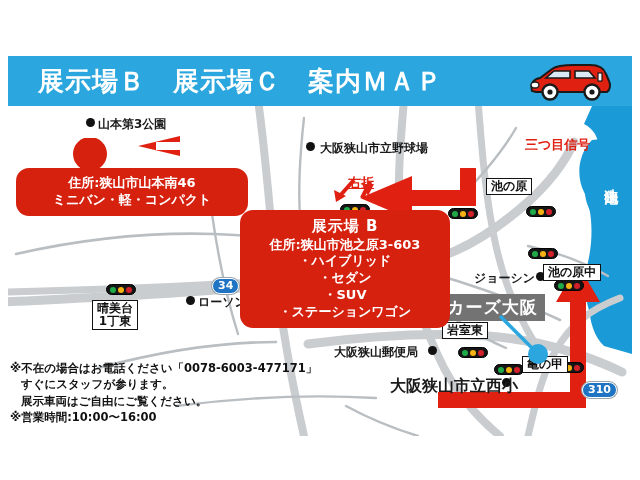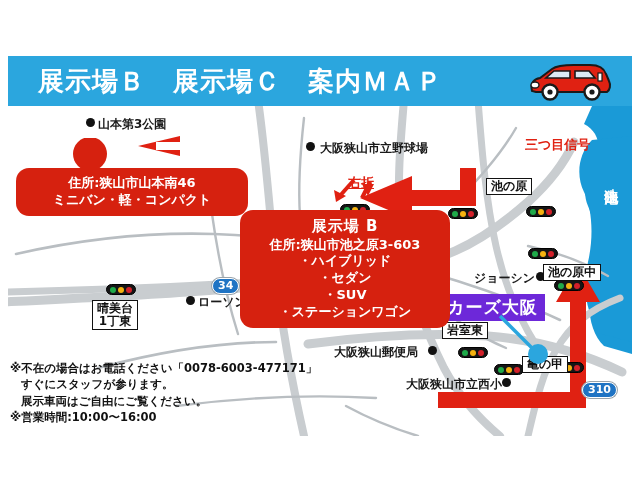--- a/index.html
+++ b/index.html
@@ -46,21 +46,21 @@
   .callout{position:absolute;background:#d6210f;color:#ffffff;font-weight:bold;
            border-radius:13px;text-align:center;line-height:1.30;
            font-size:13px;padding:7px 10px;box-sizing:border-box;}
   .callout .big{font-size:15px;letter-spacing:1px;}
 
   
   .redtext{position:absolute;color:#e02112;font-weight:bold;font-size:13px;
            white-space:nowrap;}
 
   
-  .bluetag{position:absolute;background:#6d28d9;color:#ffffff;font-weight:bold;
+  .bluetag{position:absolute;background:#737373;color:#ffffff;font-weight:bold;
            font-size:17px;padding:2px 7px;white-space:nowrap;letter-spacing:1px;}
 
   
   .lake-label{position:absolute;color:#ffffff;font-weight:bold;font-size:14px;
               writing-mode:vertical-rl;text-orientation:upright;line-height:1.05;
               letter-spacing:1px;}
 
   
   .notes{position:absolute;left:10px;top:360px;width:330px;color:#111;
          font-size:11.5px;font-weight:bold;line-height:1.42;}
@@ -156,21 +156,21 @@
     <div class="dot" style="left:178px;top:190px;"></div>
     <div class="lbl" style="left:190px;top:188px;font-size:12px;">ローソン</div>
 
     <div class="dot" style="left:528px;top:166px;"></div>
     <div class="lbl" style="left:466px;top:164px;font-size:12px;">ジョーシン</div>
 
     <div class="dot" style="left:420px;top:240px;"></div>
     <div class="lbl" style="left:326px;top:238px;font-size:12px;text-align:center;">大阪狭山郵便局</div>
 
     <div class="dot" style="left:494px;top:272px;"></div>
-    <div class="lbl" style="left:382px;top:270px;font-size:12px;margin-left:16px;">大阪狭山市立西小</div>
+    <div class="lbl" style="left:382px;top:270px;font-size:16px;">大阪狭山市立西小</div>
 
     <div class="signal" style="left:98px;top:178px;">
       <i style="background:#1faa4a"></i>
         <i style="background:#f5b210"></i>
         <i style="background:#d3202a"></i>
     </div>
     <div class="signal" style="left:332px;top:98px;">
       <i style="background:#1faa4a"></i>
         <i style="background:#f5b210"></i>
         <i style="background:#d3202a"></i>

